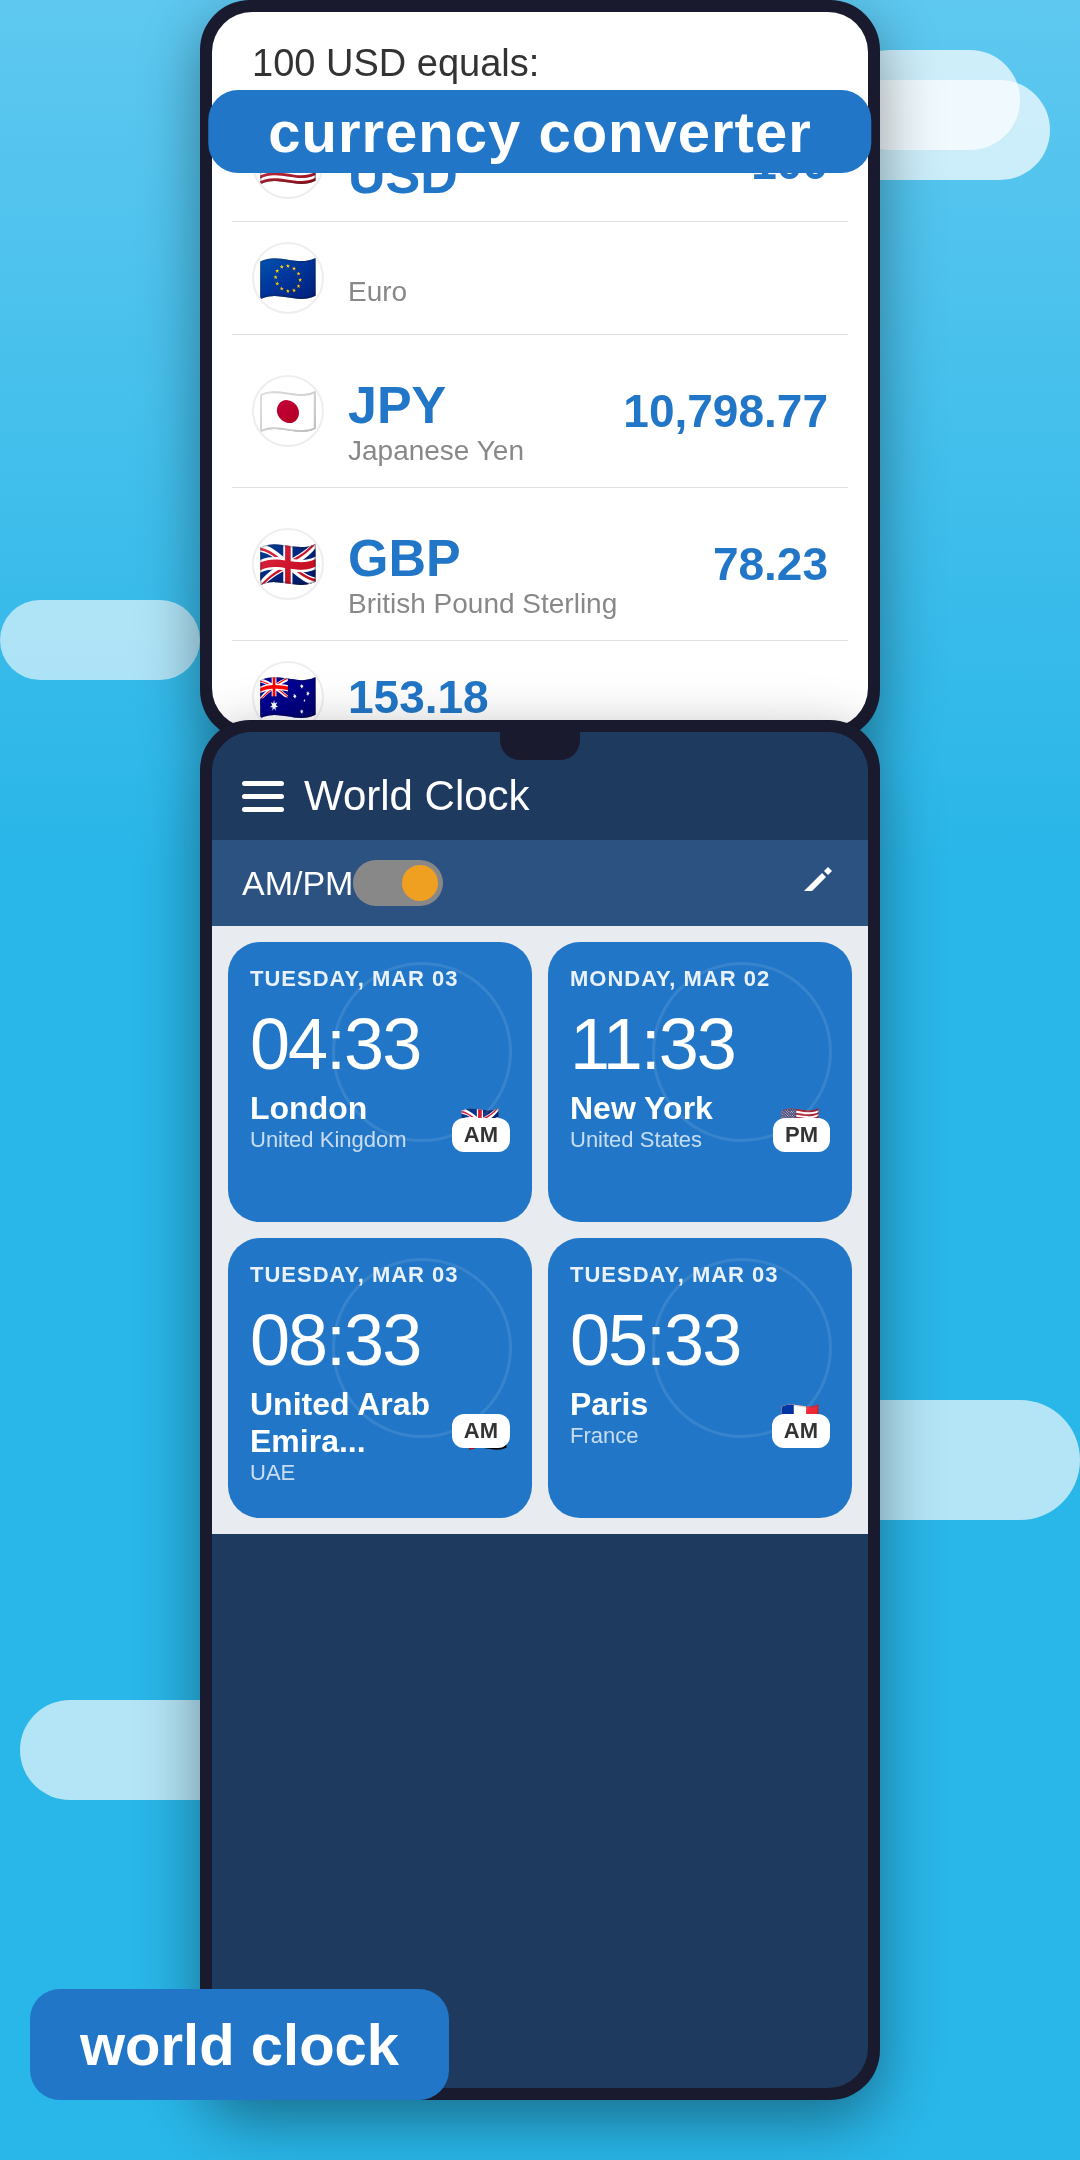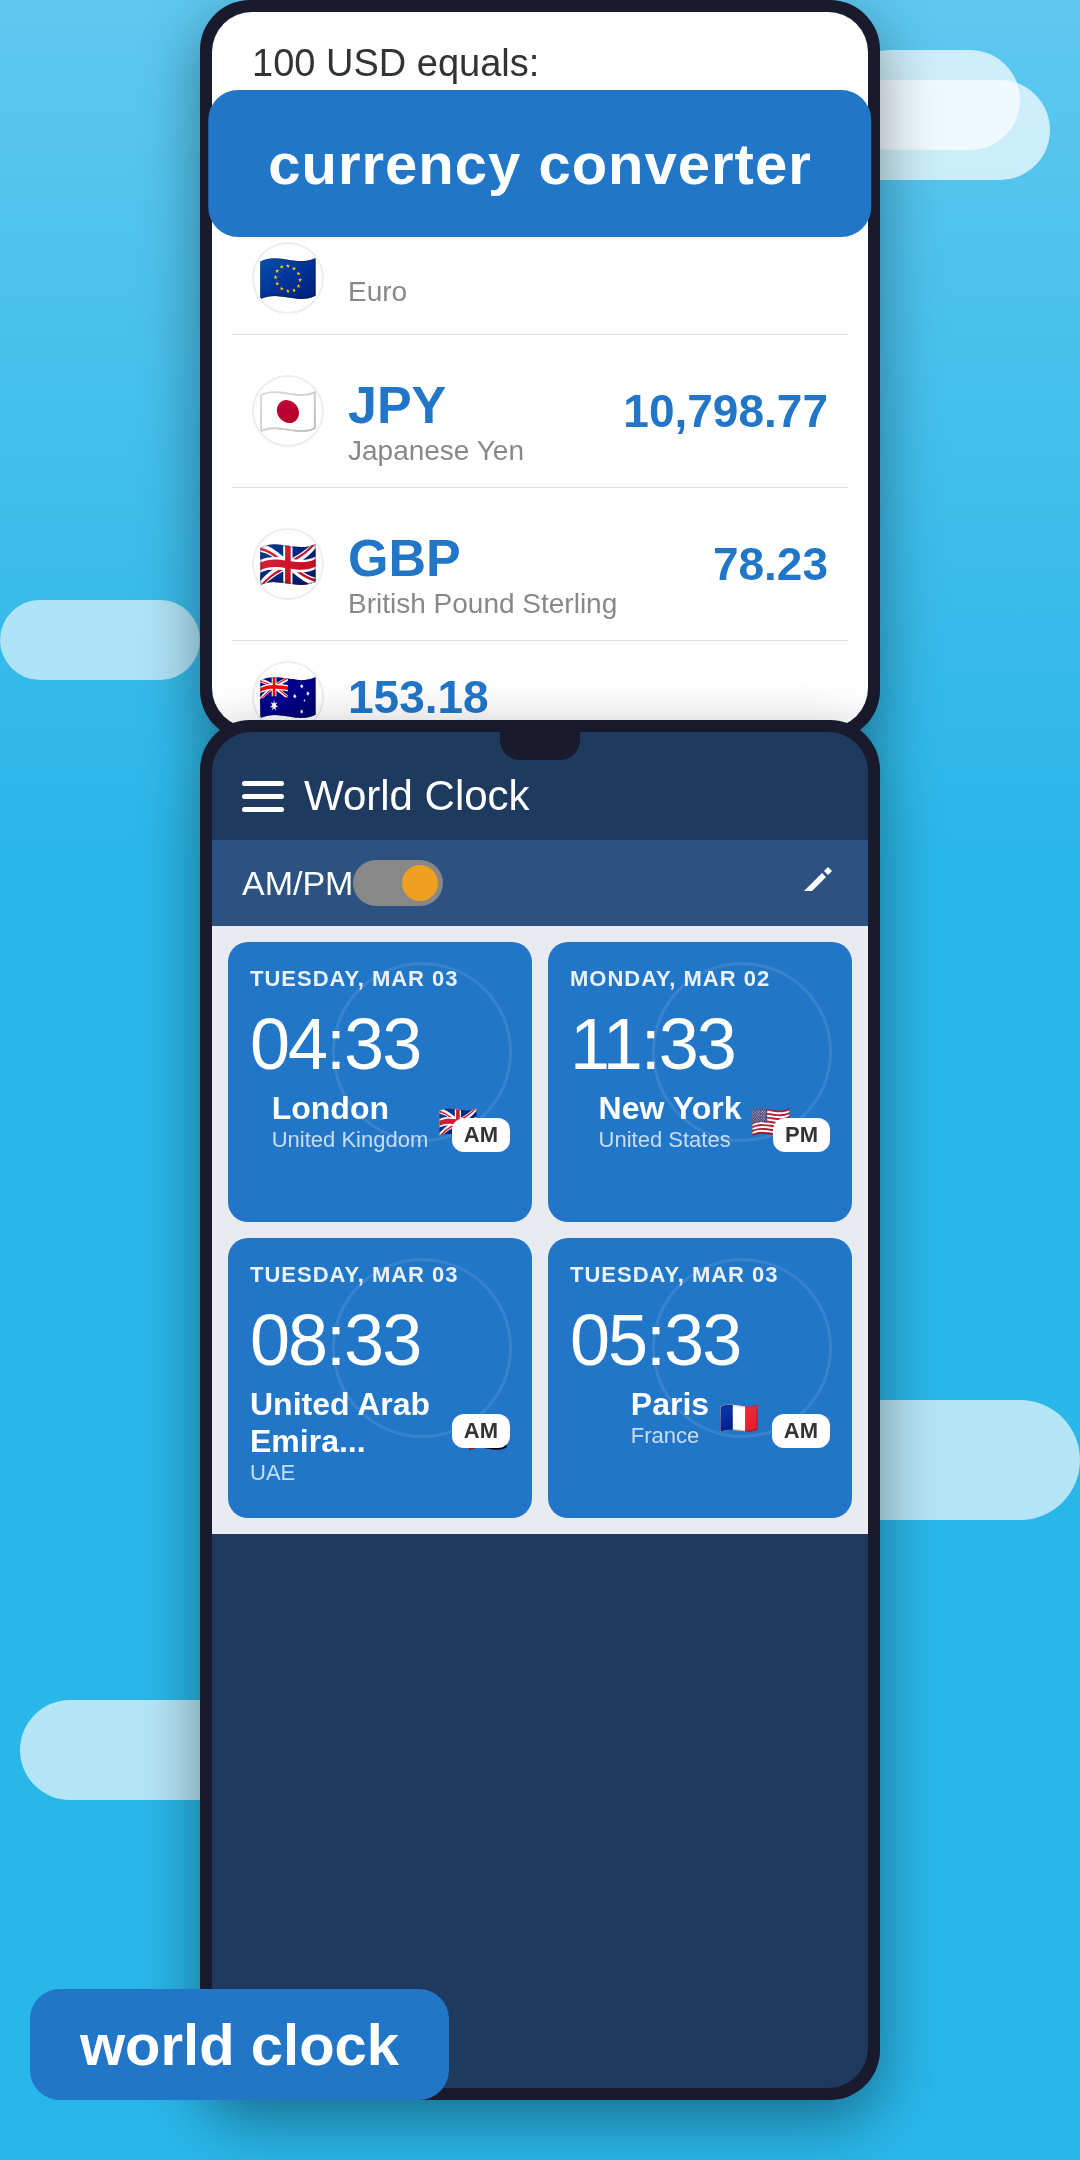--- a/index.html
+++ b/index.html
@@ -45,21 +45,21 @@
     }
 
     
     .currency-label {
       position: absolute;
       top: 90px;
       left: 50%;
       transform: translateX(-50%);
       background: #2176c7;
       border-radius: 30px;
-      padding: 40px 60px;
+      padding: 8px 60px;
       z-index: 20;
       white-space: nowrap;
     }
 
     .currency-label-text {
       color: white;
       font-size: 58px;
       font-weight: 800;
       letter-spacing: 1px;
     }
@@ -228,21 +228,21 @@
     .clock-grid {
       display: grid;
       grid-template-columns: 1fr 1fr;
       gap: 16px;
       padding: 16px;
       background: #e8ecf0;
     }
 
     .clock-card {
       background: #2176c7;
-      border-radius: 20px;
+      border-radius: 32px;
       padding: 24px 22px;
       color: white;
       position: relative;
       min-height: 280px;
     }
 
     .clock-date {
       font-size: 22px;
       font-weight: 700;
       letter-spacing: 1px;
@@ -267,21 +267,21 @@
       padding: 4px 12px;
       border-radius: 12px;
       position: absolute;
       right: 22px;
       bottom: 70px;
     }
 
     .city-row {
       display: flex;
       align-items: center;
-      justify-content: center;
+      justify-content: space-between;
       margin-top: 10px;
     }
 
     .city-info .city-name {
       font-size: 32px;
       font-weight: 600;
     }
 
     .city-info .country-name {
       font-size: 22px;

